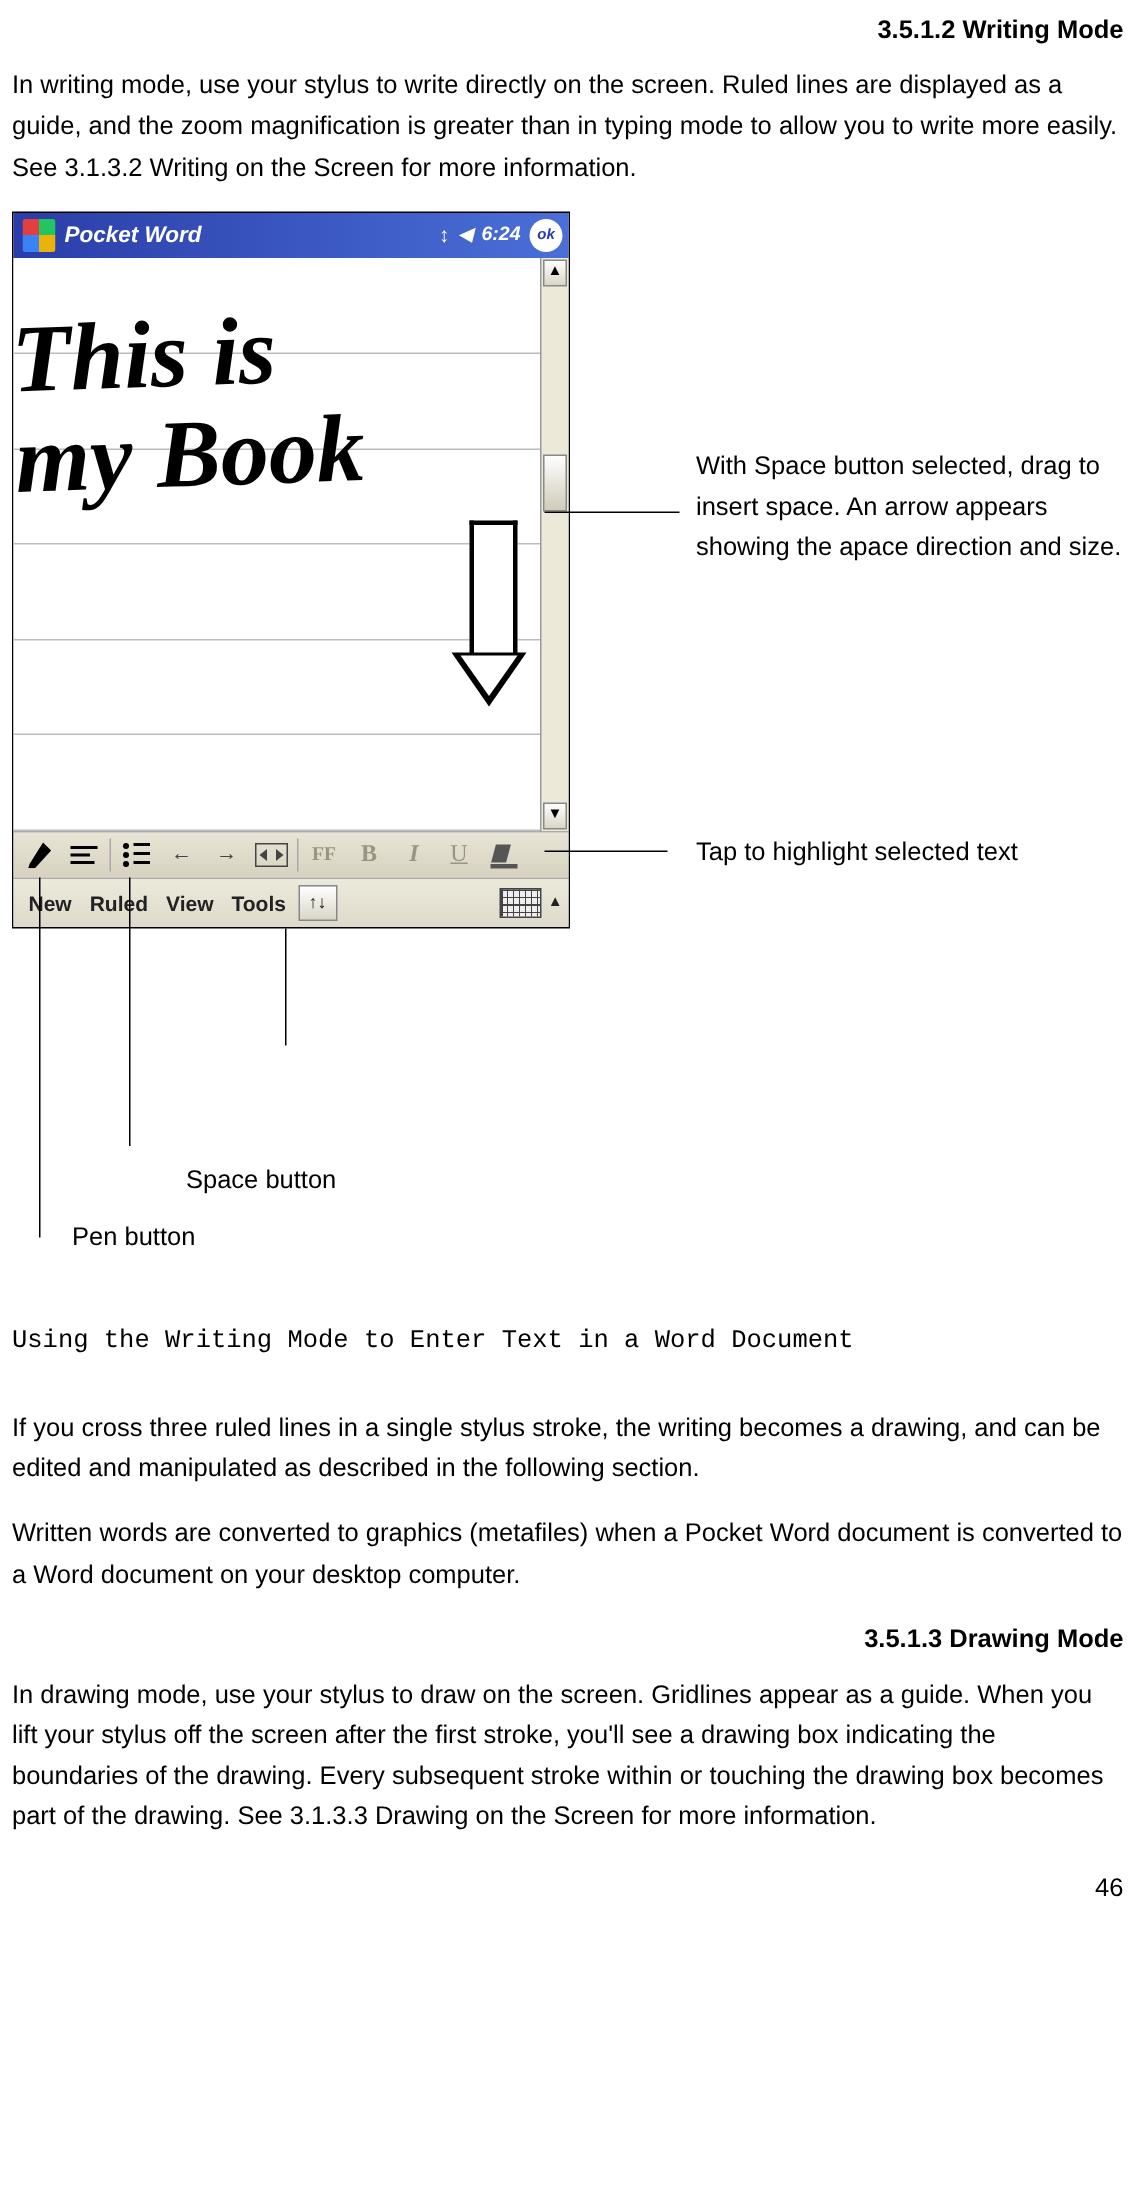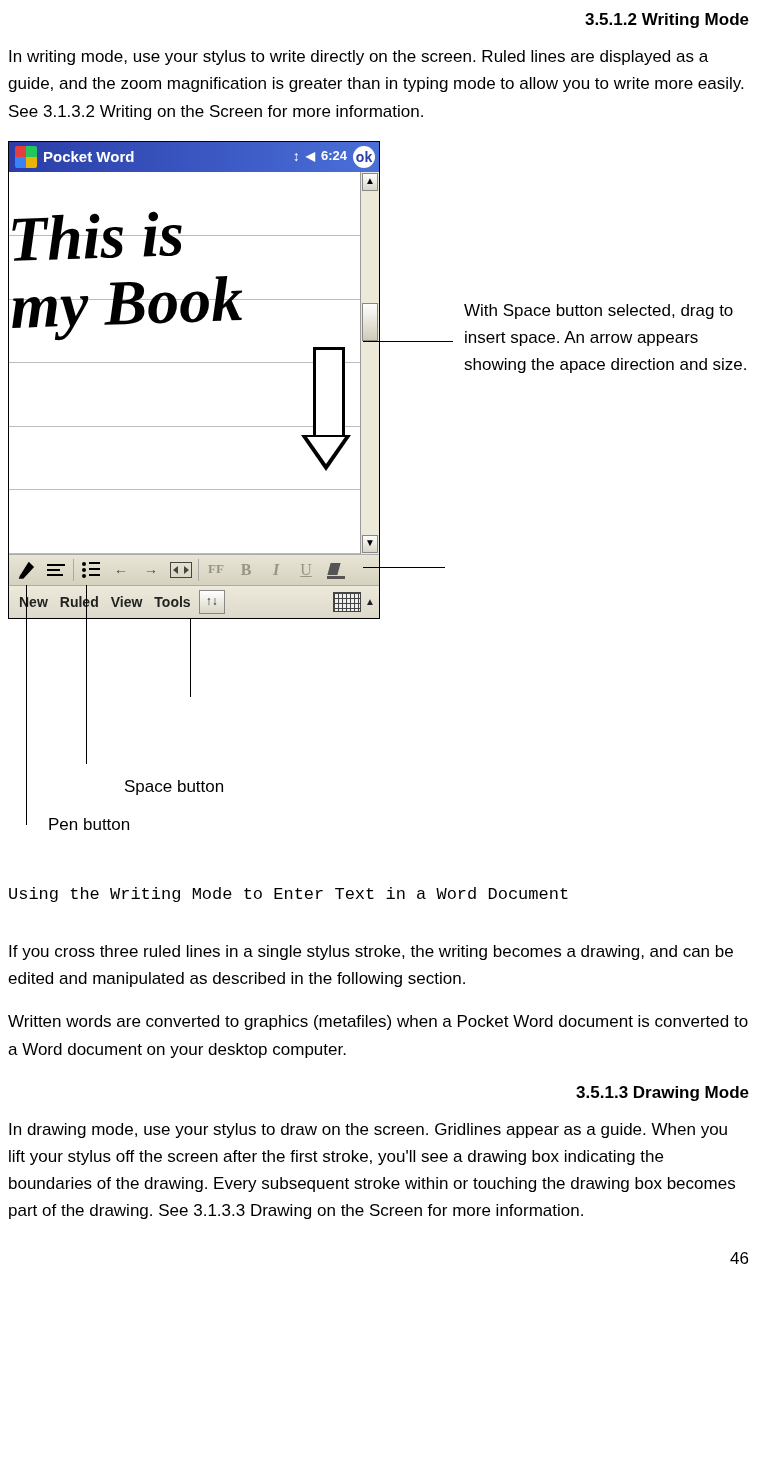--- a/index.html
+++ b/index.html
@@ -38,20 +38,21 @@
   
   .titlebar {
     height: 30px;
     background: linear-gradient(to right, #2a3da8, #4a6fd8);
     display: flex;
     align-items: center;
     color: #fff;
     font-weight: bold;
     font-size: 15px;
     position: relative;
+    font-style: italic;
   }
   .start-flag {
     width: 22px;
     height: 22px;
     margin: 0 6px;
     background:
       linear-gradient(#e53e3e 0 50%, #3b82f6 50% 100%) left/50% 100% no-repeat,
       linear-gradient(#22c55e 0 50%, #eab308 50% 100%) right/50% 100% no-repeat;
     border-radius: 2px;
   }
@@ -66,21 +67,21 @@
     font-weight: bold;
   }
   .conn-icon::before { content: "↕"; font-size:14px; }
   .vol-icon::before { content: "◀"; font-size:12px; }
   .ok-badge {
     width: 22px;
     height: 22px;
     border-radius: 50%;
     background: #fff;
     color: #2a3da8;
-    font-size: 14px;
+    font-size: 10px;
     font-weight: bold;
     display: flex;
     align-items: center;
     justify-content: center;
   }
   
   .canvas-area {
     position: relative;
     height: 382px;
     display: flex;
@@ -380,20 +381,21 @@
       <span class="flex"></span>
       <div class="kbd-icon"></div>
       <span class="up-caret">▲</span>
     </div>
   </div>
 
   <div class="callout-line" style="left:355px; top:200px; width:90px;"></div>
   <div class="callout-text" style="left:456px; top:156px; width:300px;">With Space button selected, drag to insert space. An arrow appears showing the apace direction and size.</div>
 
   <div class="callout-line" style="left:355px; top:426px; width:82px;"></div>
+  <div class="callout-text" style="left:456px; top:413px;">Tap to highlight selected text</div>
 
   <div class="callout-vline" style="left:182px; top:478px; height:78px;"></div>
 
   <div class="callout-vline" style="left:78px; top:444px; height:179px;"></div>
   <div class="callout-text" style="left:116px; top:632px;">Space button</div>
 
   <div class="callout-vline" style="left:18px; top:444px; height:240px;"></div>
   <div class="callout-text" style="left:40px; top:670px;">Pen button</div>
 
 </div>

